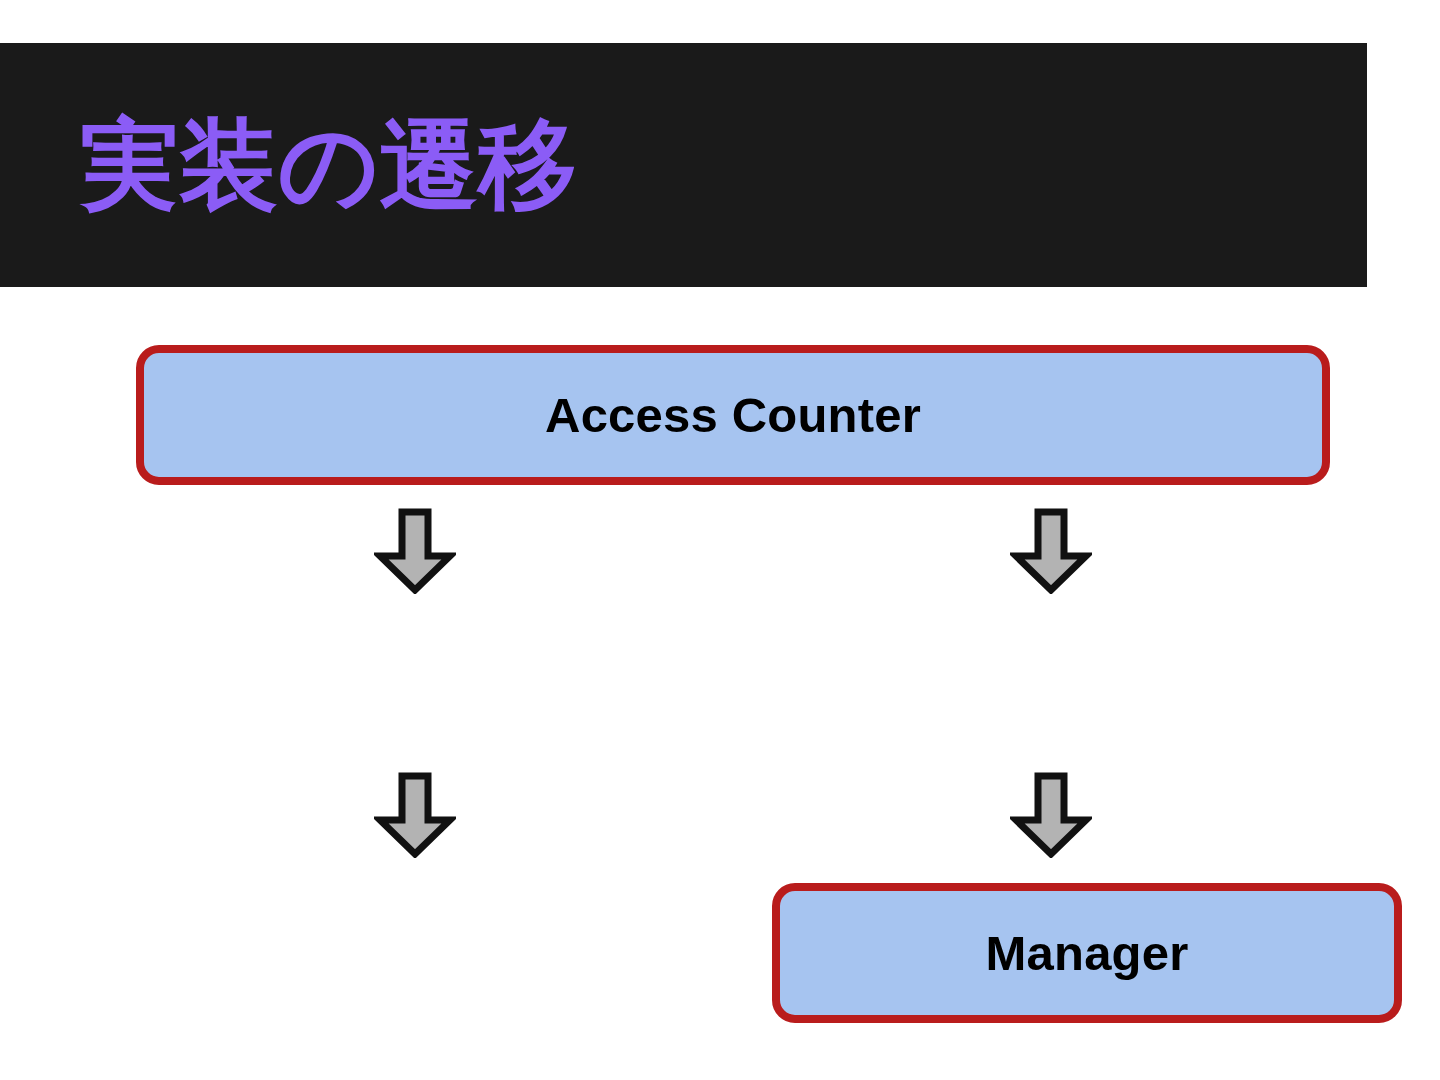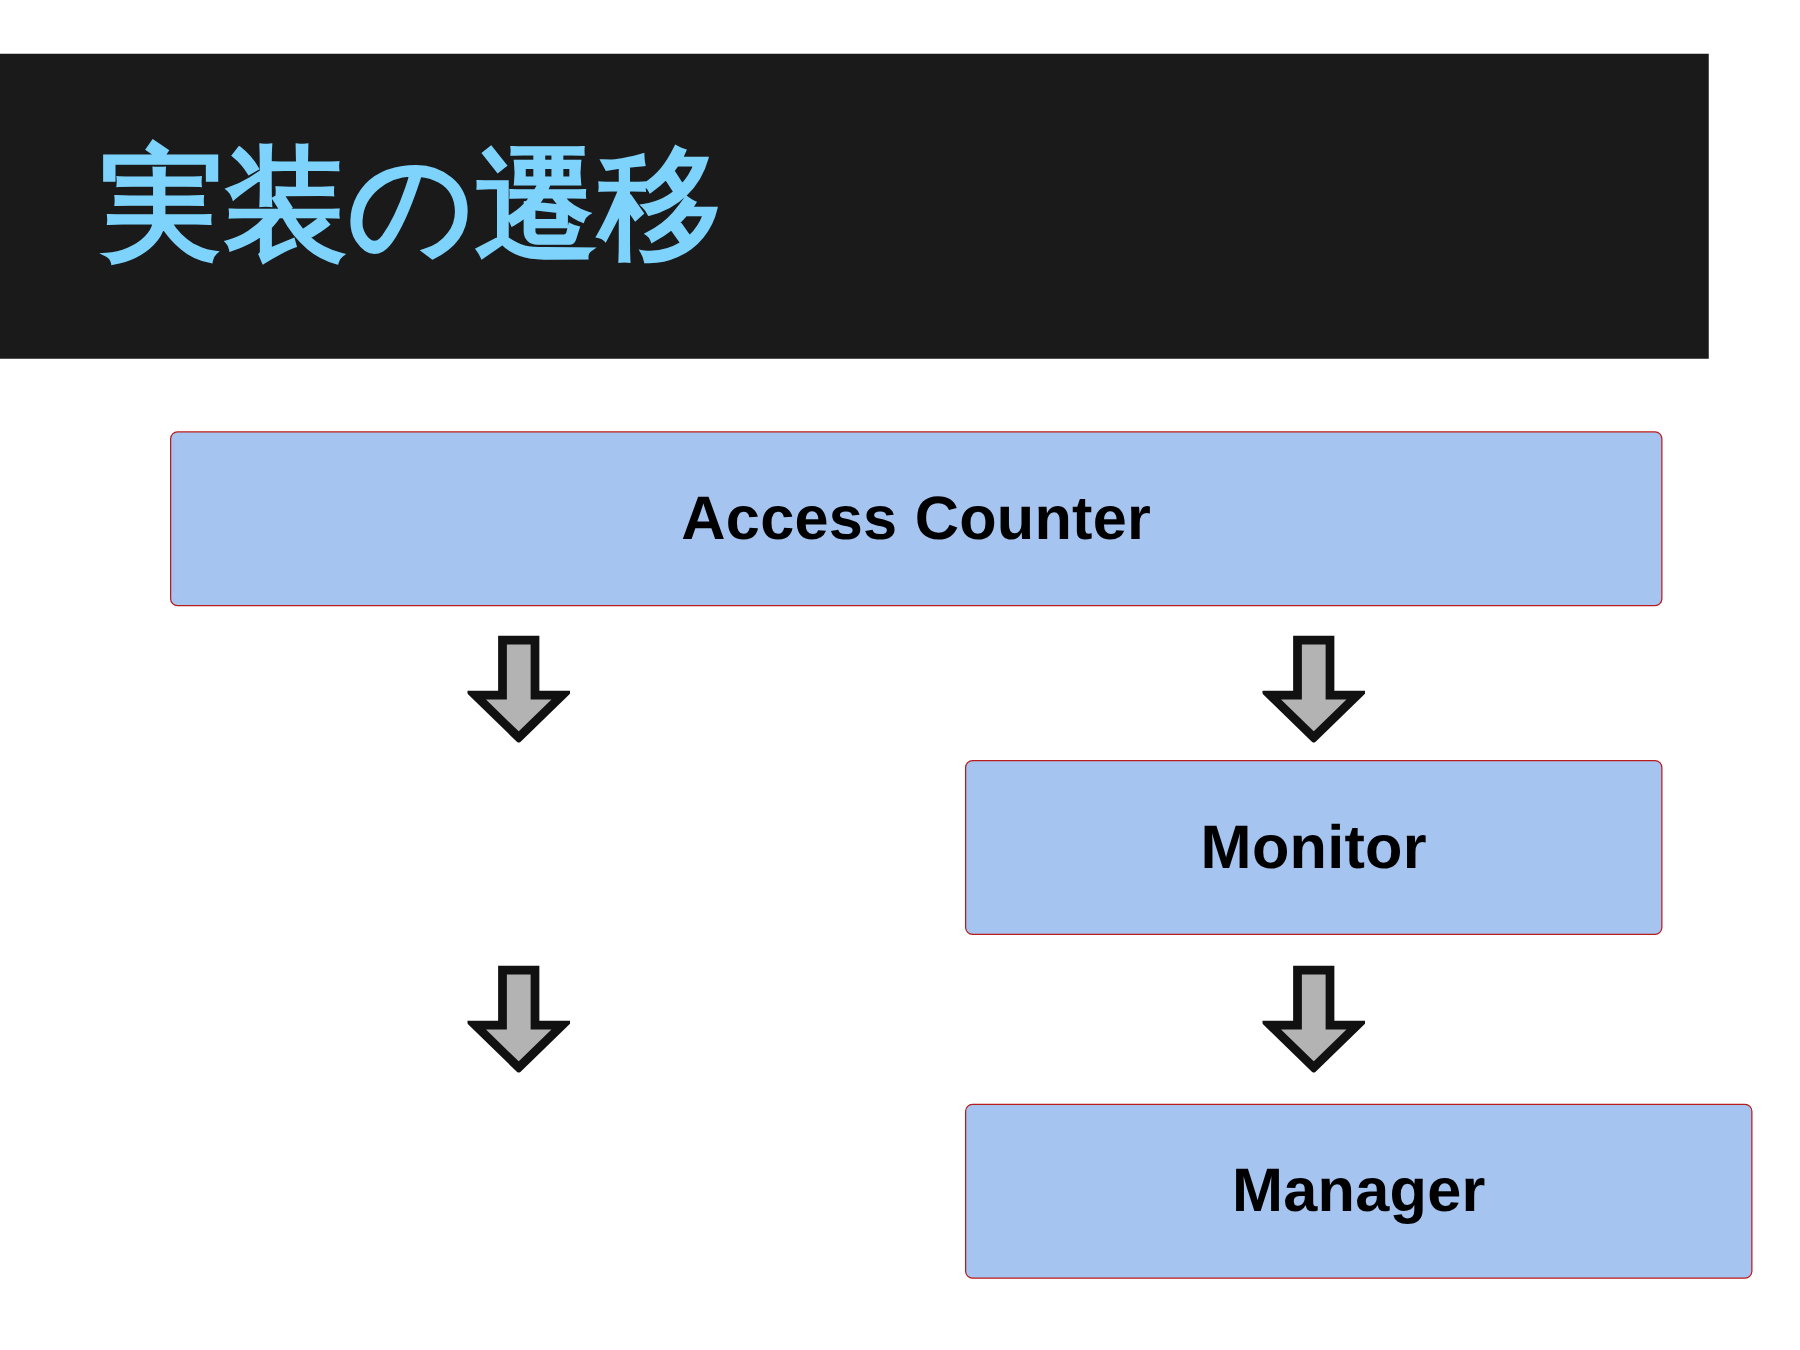--- a/index.html
+++ b/index.html
@@ -34,21 +34,21 @@
     width: 1367px;
     height: 244px;
     background: #1a1a1a;
     overflow: hidden;
   }
   .slide-title {
     position: absolute;
     left: 80px;
     top: 50%;
     transform: translateY(-50%);
-    color: #7dd3fc;
+    color: #8b5cf6;
     font-size: 99px;
     font-weight: bold;
     line-height: 1.06;
     letter-spacing: 0px;
     white-space: nowrap;
     font-family: "DejaVu Sans", "Liberation Sans", sans-serif;
   }
 
   
   .diagram {
@@ -56,22 +56,22 @@
     left: 0;
     top: 0;
     width: 1440px;
     height: 1080px;
   }
 
   .node-box {
     position: absolute;
     box-sizing: border-box;
     background: #a6c4f0;
-    border: 1px solid #b91c1c;
-    border-radius: 6px;
+    border: 8px solid #b91c1c;
+    border-radius: 23px;
     display: flex;
     align-items: center;
     justify-content: center;
     color: #000000;
     font-weight: bold;
     font-size: 49px;
     line-height: 1;
     letter-spacing: 0.2px;
     text-align: center;
   }
@@ -117,23 +117,20 @@
       </svg>
     </div>
 
     <div class="arrow arrow-r1">
       <svg viewBox="0 0 82 86" xmlns="http://www.w3.org/2000/svg" aria-hidden="true">
         <polygon points="28,4 54,4 54,48 76,48 41,82 6,48 28,48" fill="#b3b3b3" stroke="#111111" stroke-width="7" stroke-linejoin="miter"></polygon>
       </svg>
     </div>
 
 
-    <div class="node-box box-monitor">
-      <span>Monitor</span>
-    </div>
 
     <div class="arrow arrow-l2">
       <svg viewBox="0 0 82 86" xmlns="http://www.w3.org/2000/svg" aria-hidden="true">
         <polygon points="28,4 54,4 54,48 76,48 41,82 6,48 28,48" fill="#b3b3b3" stroke="#111111" stroke-width="7" stroke-linejoin="miter"></polygon>
       </svg>
     </div>
 
     <div class="arrow arrow-r2">
       <svg viewBox="0 0 82 86" xmlns="http://www.w3.org/2000/svg" aria-hidden="true">
         <polygon points="28,4 54,4 54,48 76,48 41,82 6,48 28,48" fill="#b3b3b3" stroke="#111111" stroke-width="7" stroke-linejoin="miter"></polygon>

